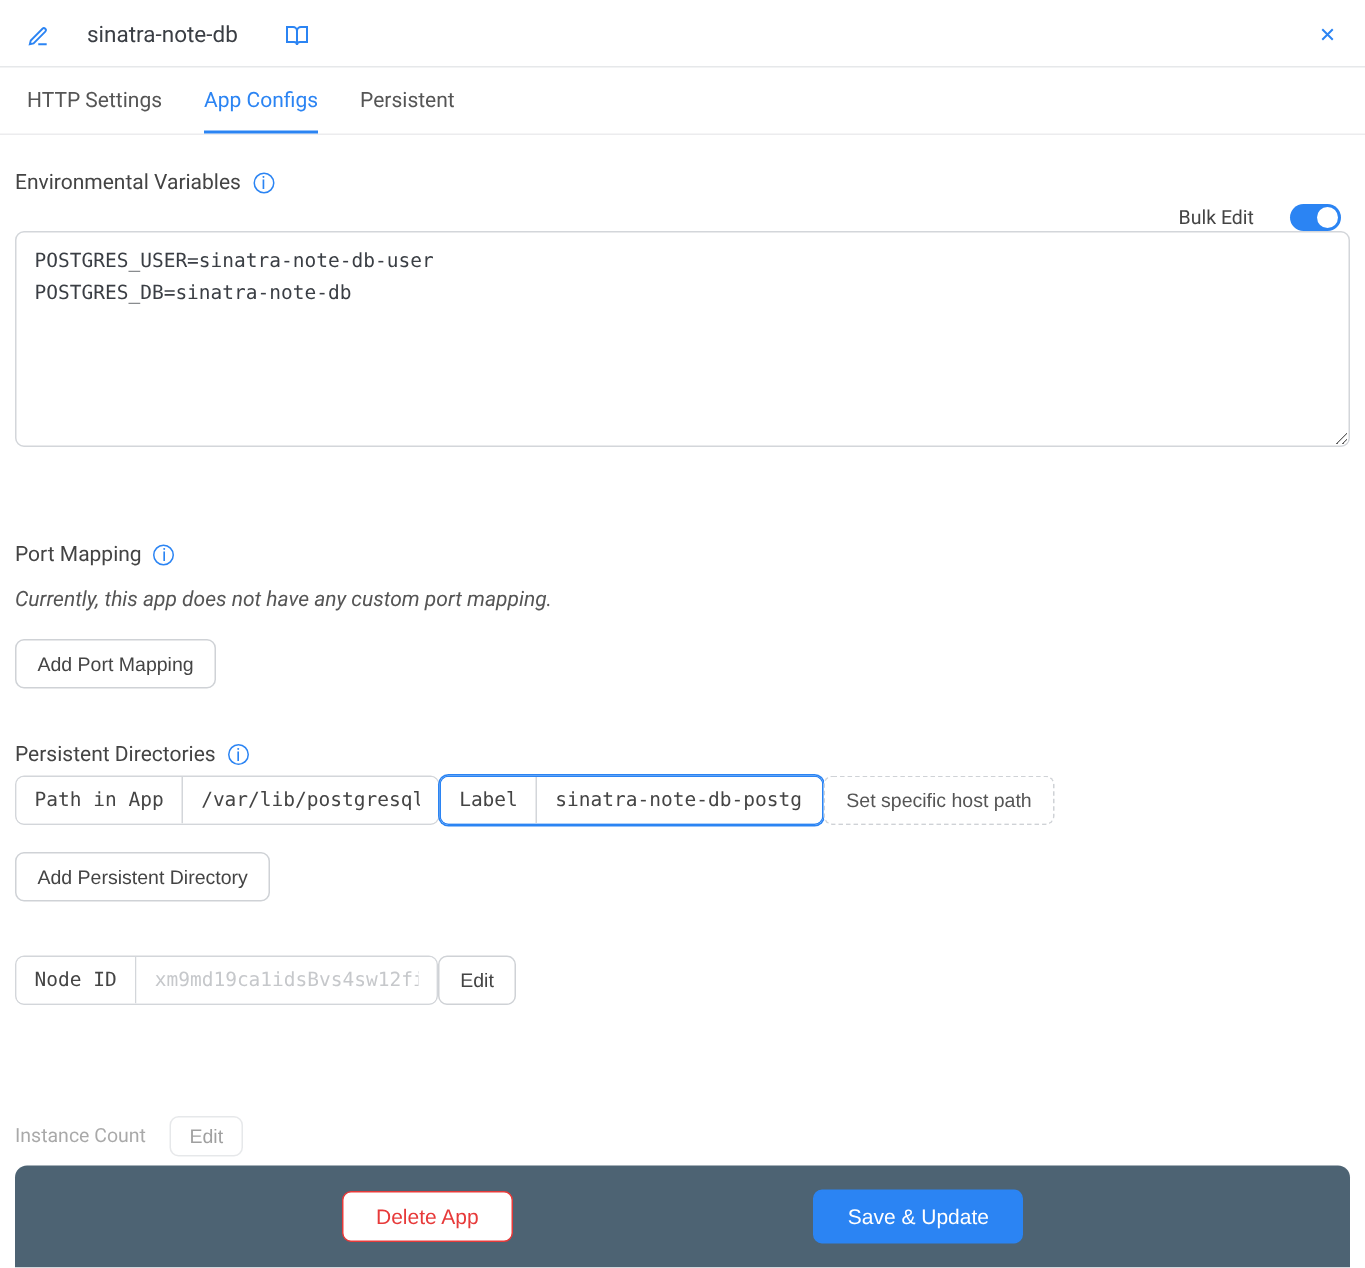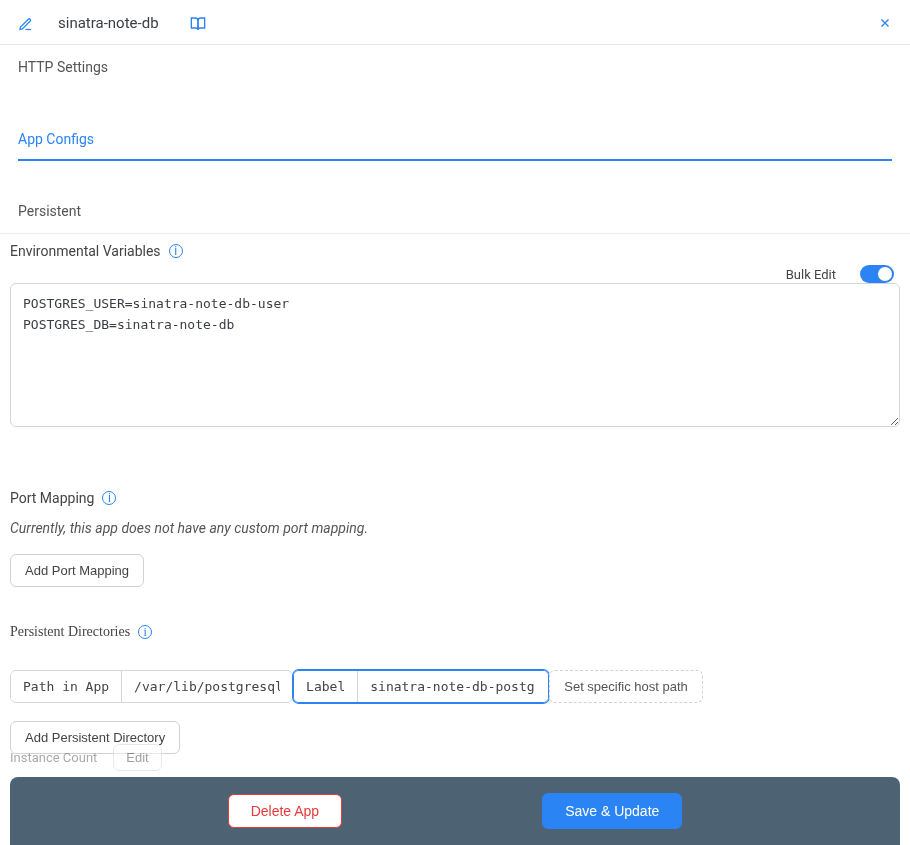--- a/index.html
+++ b/index.html
@@ -46,22 +46,21 @@
     .close-icon {
       color: #2b84f3;
       cursor: pointer;
       display: inline-flex;
     }
     .tabs {
       display: flex;
       gap: 28px;
       padding: 0 18px;
       border-bottom: 1px solid #ececee;
-      margin-bottom: 9px;
-      flex-direction: column;
+      margin-bottom: 24px;
     }
     .tab {
       padding: 14px 0 12px;
       font-size: 14px;
       color: #555;
       cursor: pointer;
       border-bottom: 2px solid transparent;
     }
     .tab.active {
       color: #2b84f3;
@@ -297,21 +296,21 @@
   <div class="section-block">
     <div class="section-label">
       <span>Port Mapping</span>
       <span class="info-icon">i</span>
     </div>
     <div class="empty-note">Currently, this app does not have any custom port mapping.</div>
     <button class="btn-outline">Add Port Mapping</button>
   </div>
 
   <div class="section-block">
-    <div class="section-label" style="margin-bottom:30px;font-family:Liberation Serif, serif;">
+    <div class="section-label" style="margin-bottom:6px;">
       <span>Persistent Directories</span>
       <span class="info-icon">i</span>
     </div>
     <div class="row-inline">
       <div class="input-group">
         <span class="addon">Path in App</span>
         <input class="group-input w1" value="/var/lib/postgresql/data" style="">
       </div>
       <div class="input-group active">
         <span class="addon">Label</span>

